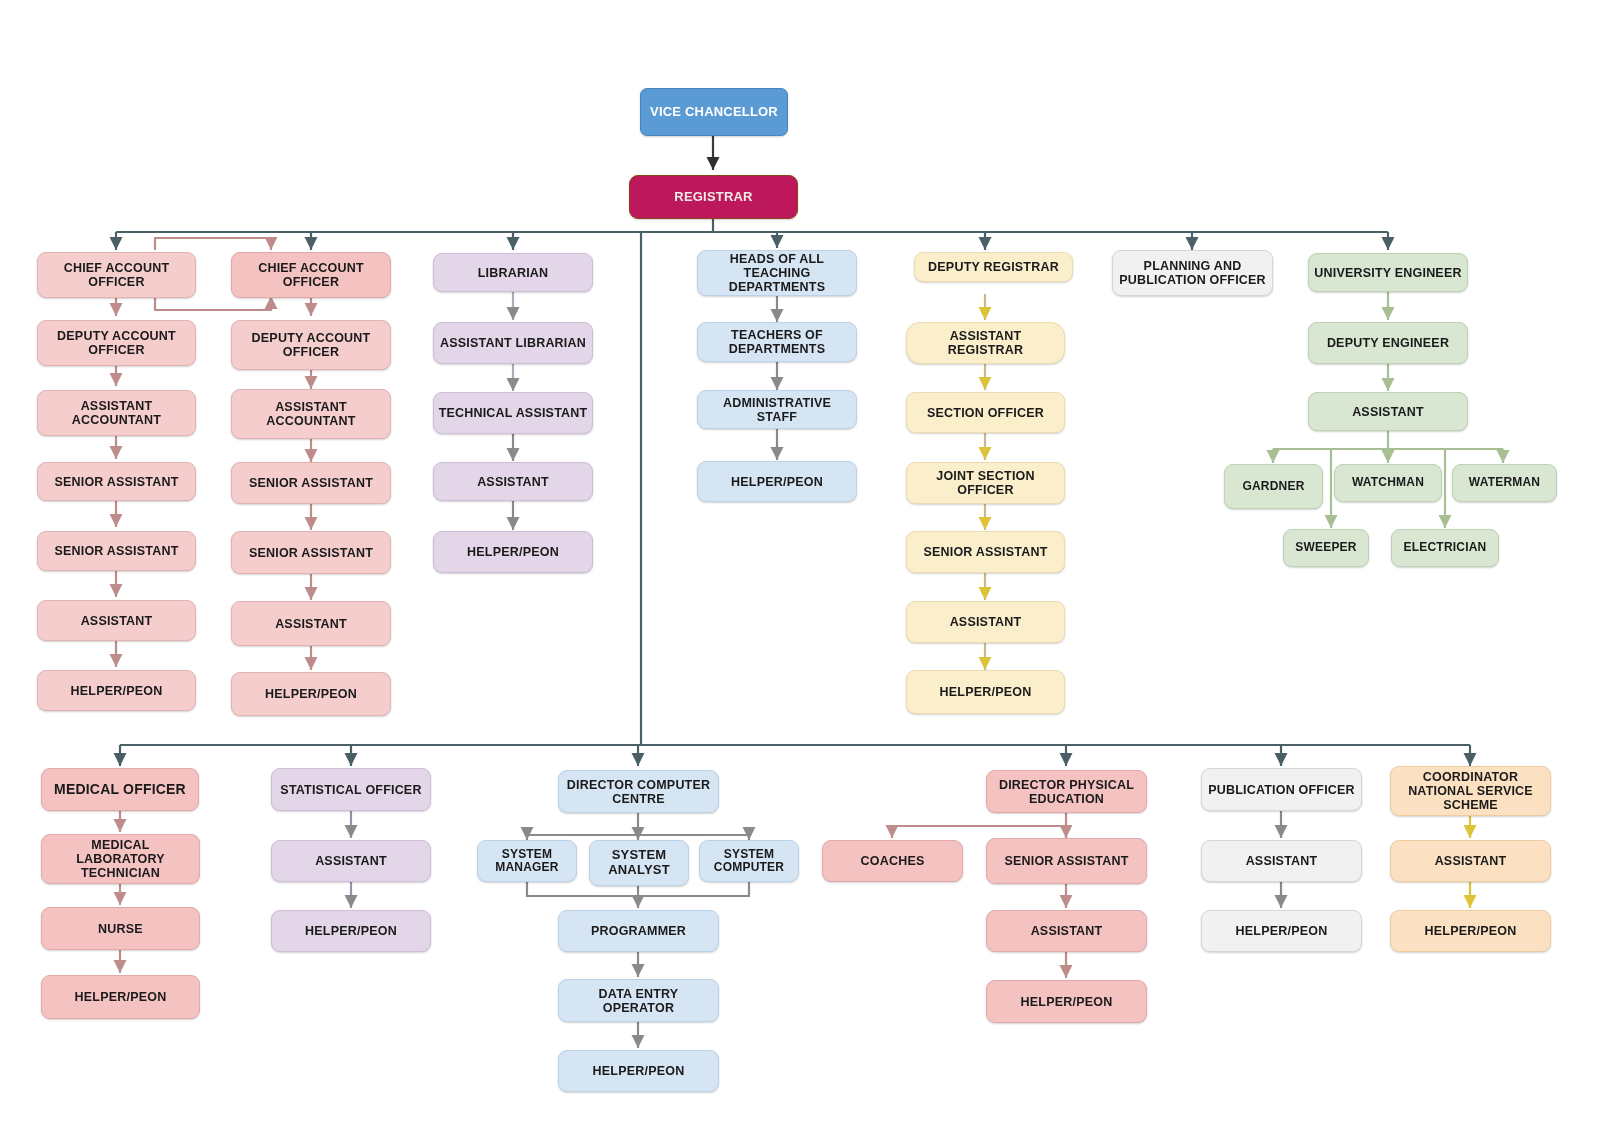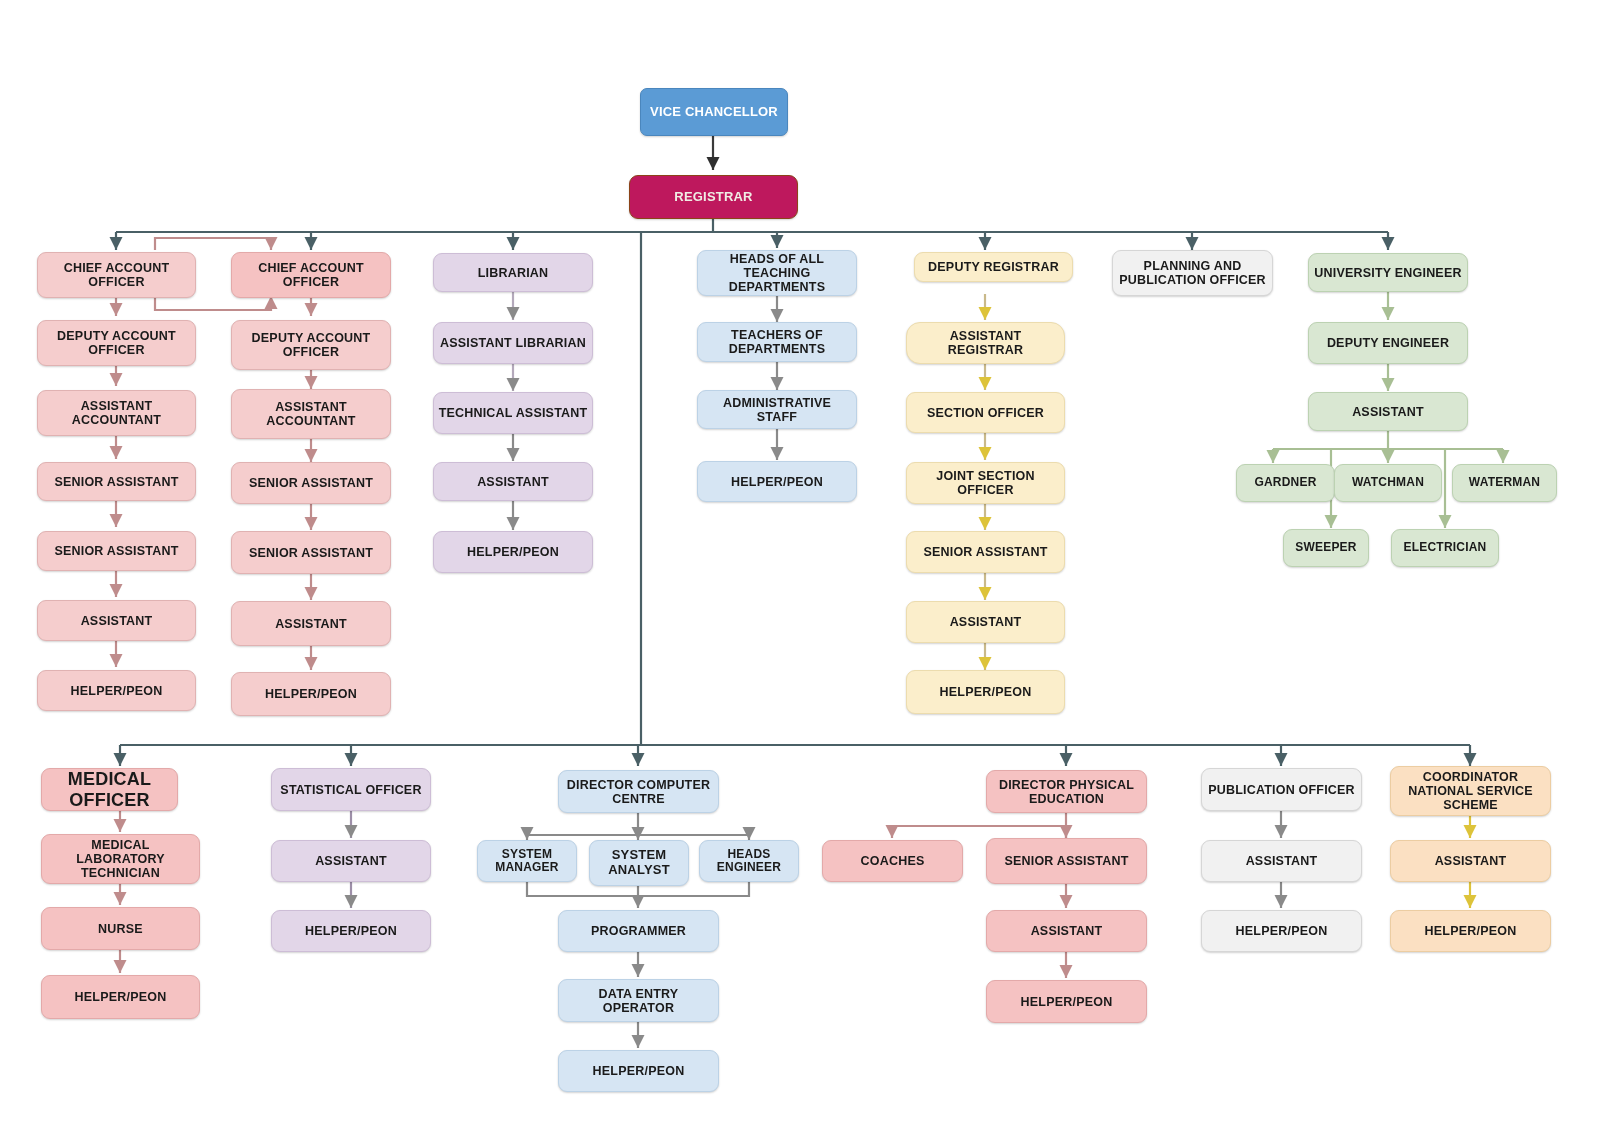--- a/index.html
+++ b/index.html
@@ -286,37 +286,37 @@
 
   <div class="node c-green" style="left:1308px;top:253px;width:160px;height:39px;font-size:12.5px;">
     <span>UNIVERSITY ENGINEER</span>
   </div>
   <div class="node c-green" style="left:1308px;top:322px;width:160px;height:42px;font-size:12.5px;">
     <span>DEPUTY ENGINEER</span>
   </div>
   <div class="node c-green" style="left:1308px;top:392px;width:160px;height:39px;font-size:12.5px;">
     <span>ASSISTANT</span>
   </div>
-  <div class="node c-green" style="left:1224px;top:464px;width:99px;height:38px;font-size:12px;margin-left:12px;">
+  <div class="node c-green" style="left:1224px;top:464px;width:99px;height:45px;font-size:12px;">
     <span>GARDNER</span>
   </div>
   <div class="node c-green" style="left:1334px;top:464px;width:108px;height:38px;font-size:12px;">
     <span>WATCHMAN</span>
   </div>
   <div class="node c-green" style="left:1452px;top:464px;width:105px;height:38px;font-size:12px;">
     <span>WATERMAN</span>
   </div>
   <div class="node c-green" style="left:1283px;top:529px;width:86px;height:38px;font-size:12px;">
     <span>SWEEPER</span>
   </div>
   <div class="node c-green" style="left:1391px;top:529px;width:108px;height:38px;font-size:12px;">
     <span>ELECTRICIAN</span>
   </div>
 
-  <div class="node c-salmon" style="left:41px;top:768px;width:137px;height:43px;font-size:18px;justify-content:flex-end;">
+  <div class="node c-salmon" style="left:41px;top:768px;width:158px;height:43px;font-size:14px;justify-content:flex-end;">
     <span>MEDICAL OFFICER</span>
   </div>
   <div class="node c-salmon" style="left:41px;top:834px;width:159px;height:50px;font-size:12.5px;">
     <span>MEDICAL LABORATORY TECHNICIAN</span>
   </div>
   <div class="node c-salmon" style="left:41px;top:907px;width:159px;height:43px;font-size:12.5px;">
     <span>NURSE</span>
   </div>
   <div class="node c-salmon" style="left:41px;top:975px;width:159px;height:44px;font-size:12.5px;">
     <span>HELPER/PEON</span>
@@ -335,21 +335,21 @@
   <div class="node c-ltblue" style="left:558px;top:770px;width:161px;height:43px;font-size:12.5px;">
     <span>DIRECTOR COMPUTER CENTRE</span>
   </div>
   <div class="node c-ltblue" style="left:477px;top:840px;width:100px;height:42px;font-size:12px;">
     <span>SYSTEM MANAGER</span>
   </div>
   <div class="node c-ltblue" style="left:589px;top:840px;width:100px;height:46px;font-size:13px;">
     <span>SYSTEM ANALYST</span>
   </div>
   <div class="node c-ltblue" style="left:699px;top:840px;width:100px;height:42px;font-size:12px;">
-    <span>HEADS ENGINEER</span>
+    <span>SYSTEM COMPUTER</span>
   </div>
   <div class="node c-ltblue" style="left:558px;top:910px;width:161px;height:42px;font-size:12.5px;">
     <span>PROGRAMMER</span>
   </div>
   <div class="node c-ltblue" style="left:558px;top:979px;width:161px;height:43px;font-size:12.5px;">
     <span>DATA ENTRY OPERATOR</span>
   </div>
   <div class="node c-ltblue" style="left:558px;top:1050px;width:161px;height:42px;font-size:12.5px;">
     <span>HELPER/PEON</span>
   </div>

